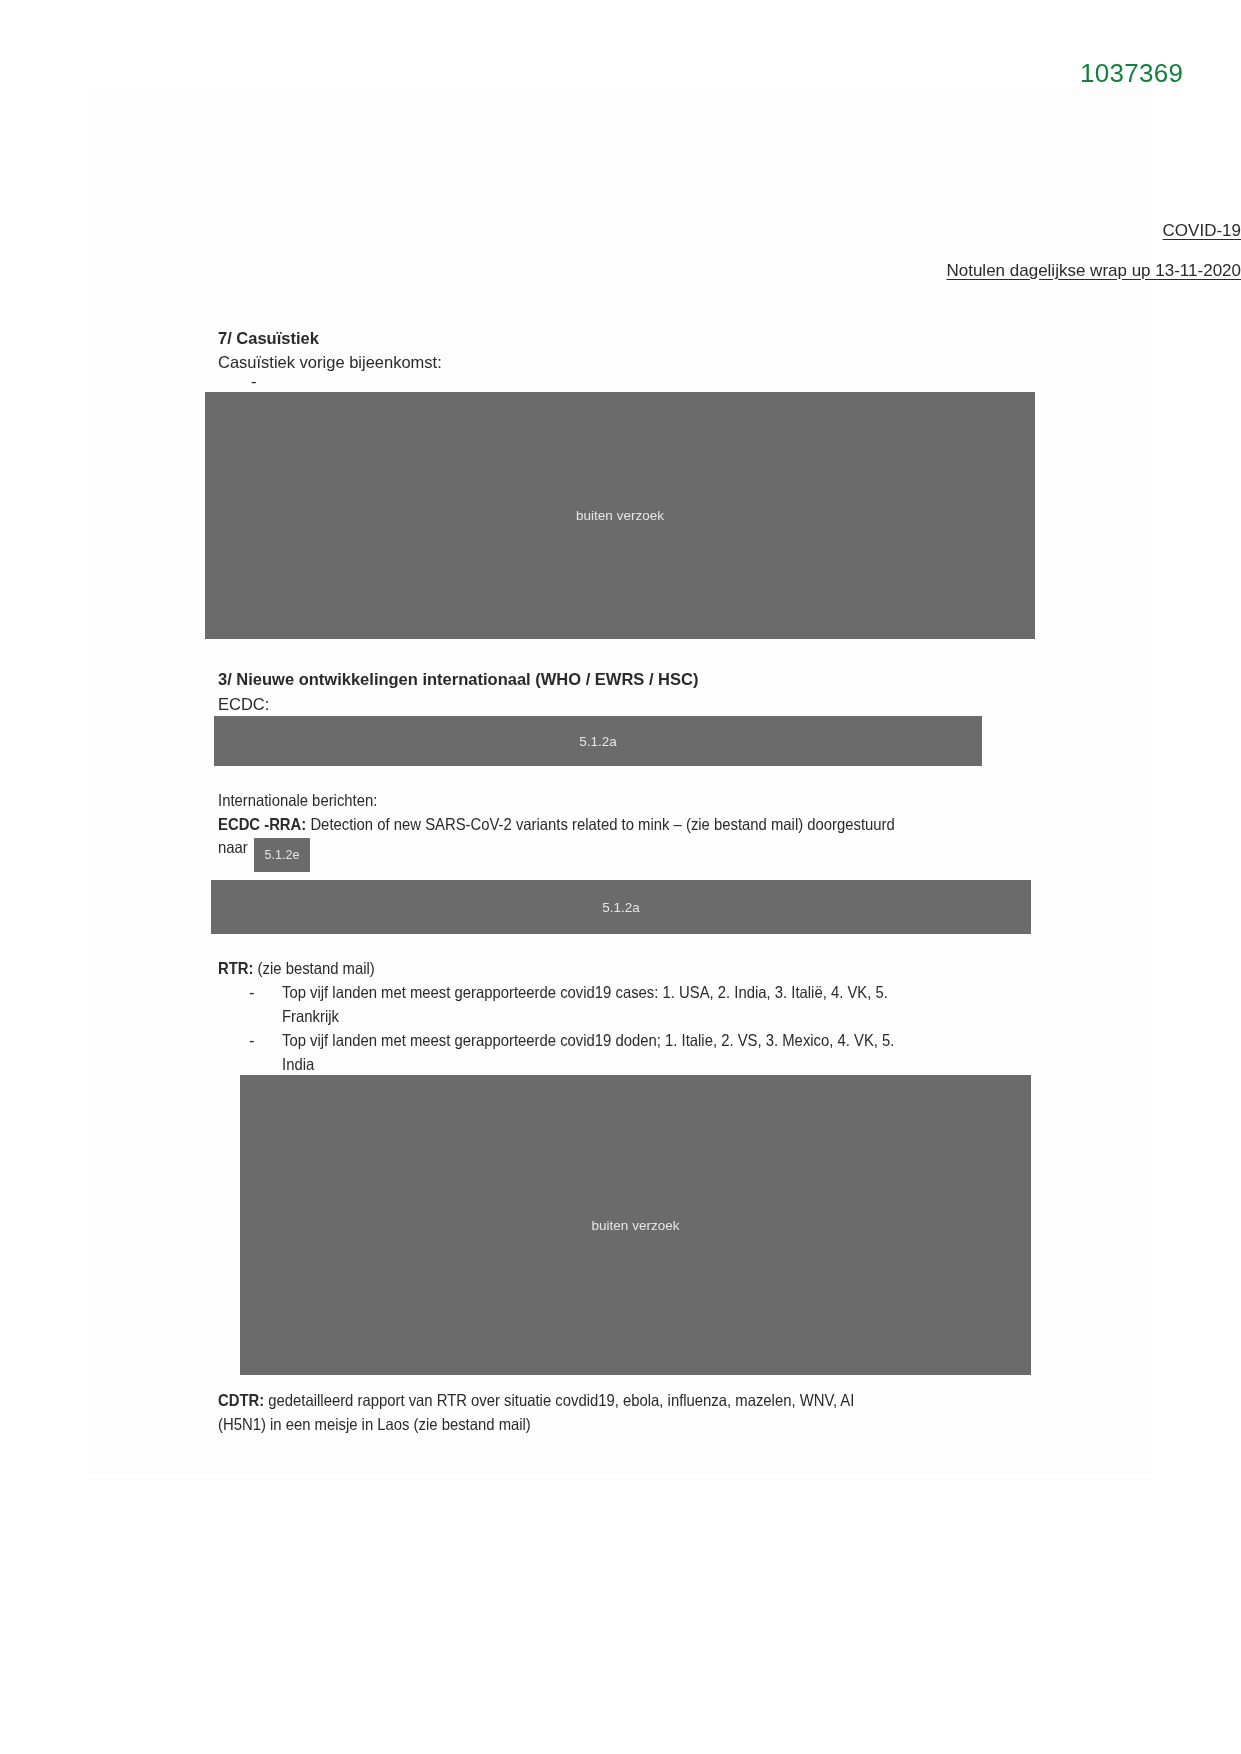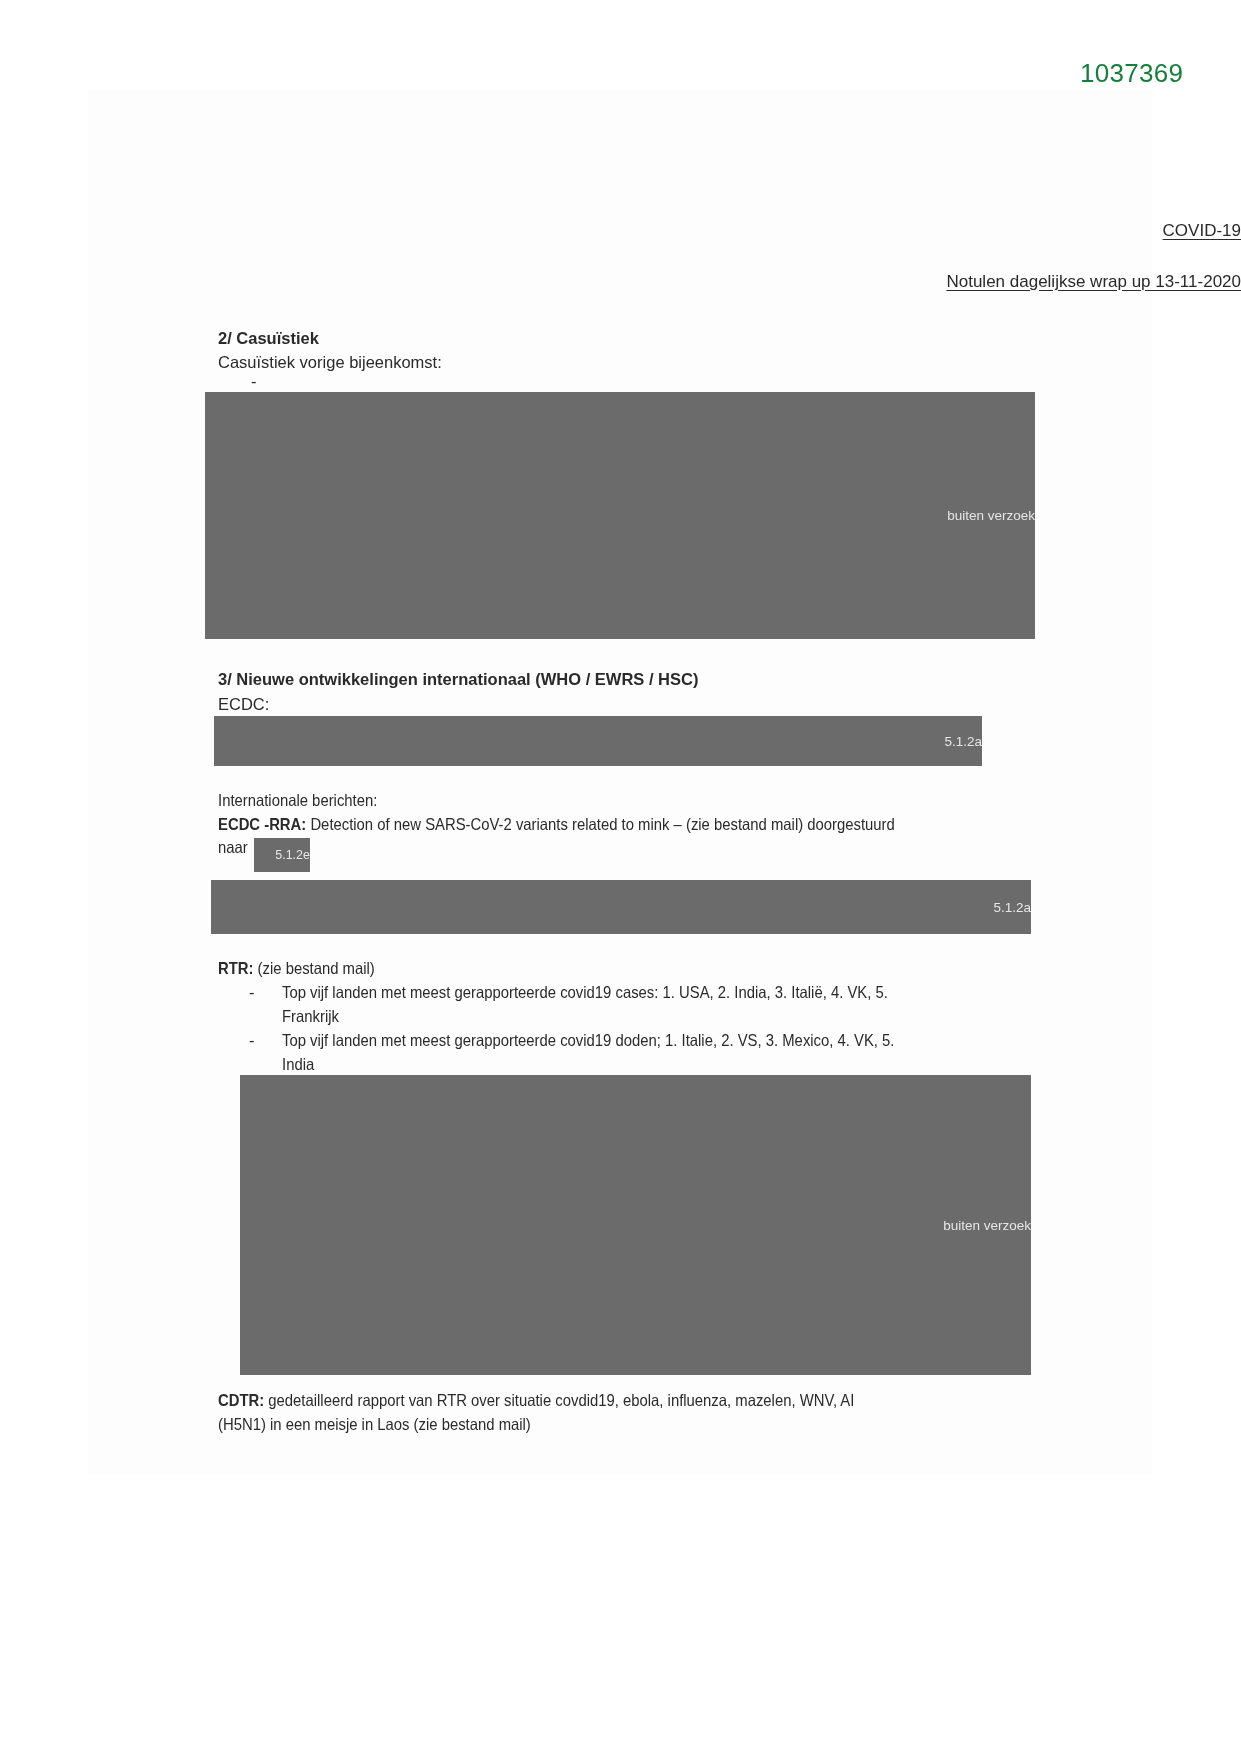--- a/index.html
+++ b/index.html
@@ -21,35 +21,35 @@
     position: absolute; font-family: "Liberation Sans", sans-serif;
     font-size: 16.5px; color: #2a2a2a; white-space: nowrap; line-height: 24px;
   }
   .narrow { transform-origin: left center; transform: scaleX(0.9); }
   .center { text-align: center; }
   .u { text-decoration: underline; text-underline-offset: 3px; text-align: right; }
   .b { font-weight: bold; }
   .redact {
     position: absolute; background: #6b6b6b; color: #e6e6e6;
     font-family: "Liberation Sans", sans-serif; font-size: 13.5px;
-    display: flex; align-items: center; justify-content: flex-end;
+    display: flex; align-items: center; justify-content: center;
   }
   .dash { position: absolute; font-size: 16.5px; color: #2a2a2a; font-family: "Liberation Sans", sans-serif; }
 </style>
 </head>
 <body>
 
 <div class="page-inset"></div>
 
 <div class="doc-id">1037369</div>
 
 <div class="t center u" style="left:0; width:1241px; top:219px; font-size:17px;">COVID-19</div>
-<div class="t center u" style="left:0; width:1241px; top:270px; font-size:17px;">Notulen dagelijkse wrap up 13-11-2020</div>
+<div class="t center u" style="left:0; width:1241px; top:259px; font-size:17px;">Notulen dagelijkse wrap up 13-11-2020</div>
 
-<div class="t b" style="left:218px; top:326px;">2/ Casuïstiek</div>
+<div class="t b" style="left:218px; top:326px;">7/ Casuïstiek</div>
 <div class="t" style="left:218px; top:350px;">Casuïstiek vorige bijeenkomst:</div>
 <div class="dash" style="left:251px; top:372px; line-height:18px;">-</div>
 <div class="redact" style="left:205px; top:392px; width:830px; height:247px;">
   <span>buiten verzoek</span>
 </div>
 
 <div class="t b" style="left:218px; top:667px;">3/ Nieuwe ontwikkelingen internationaal (WHO / EWRS / HSC)</div>
 <div class="t" style="left:218px; top:692px;">ECDC:</div>
 <div class="redact" style="left:214px; top:716px; width:768px; height:50px;">
   <span>5.1.2a</span>

